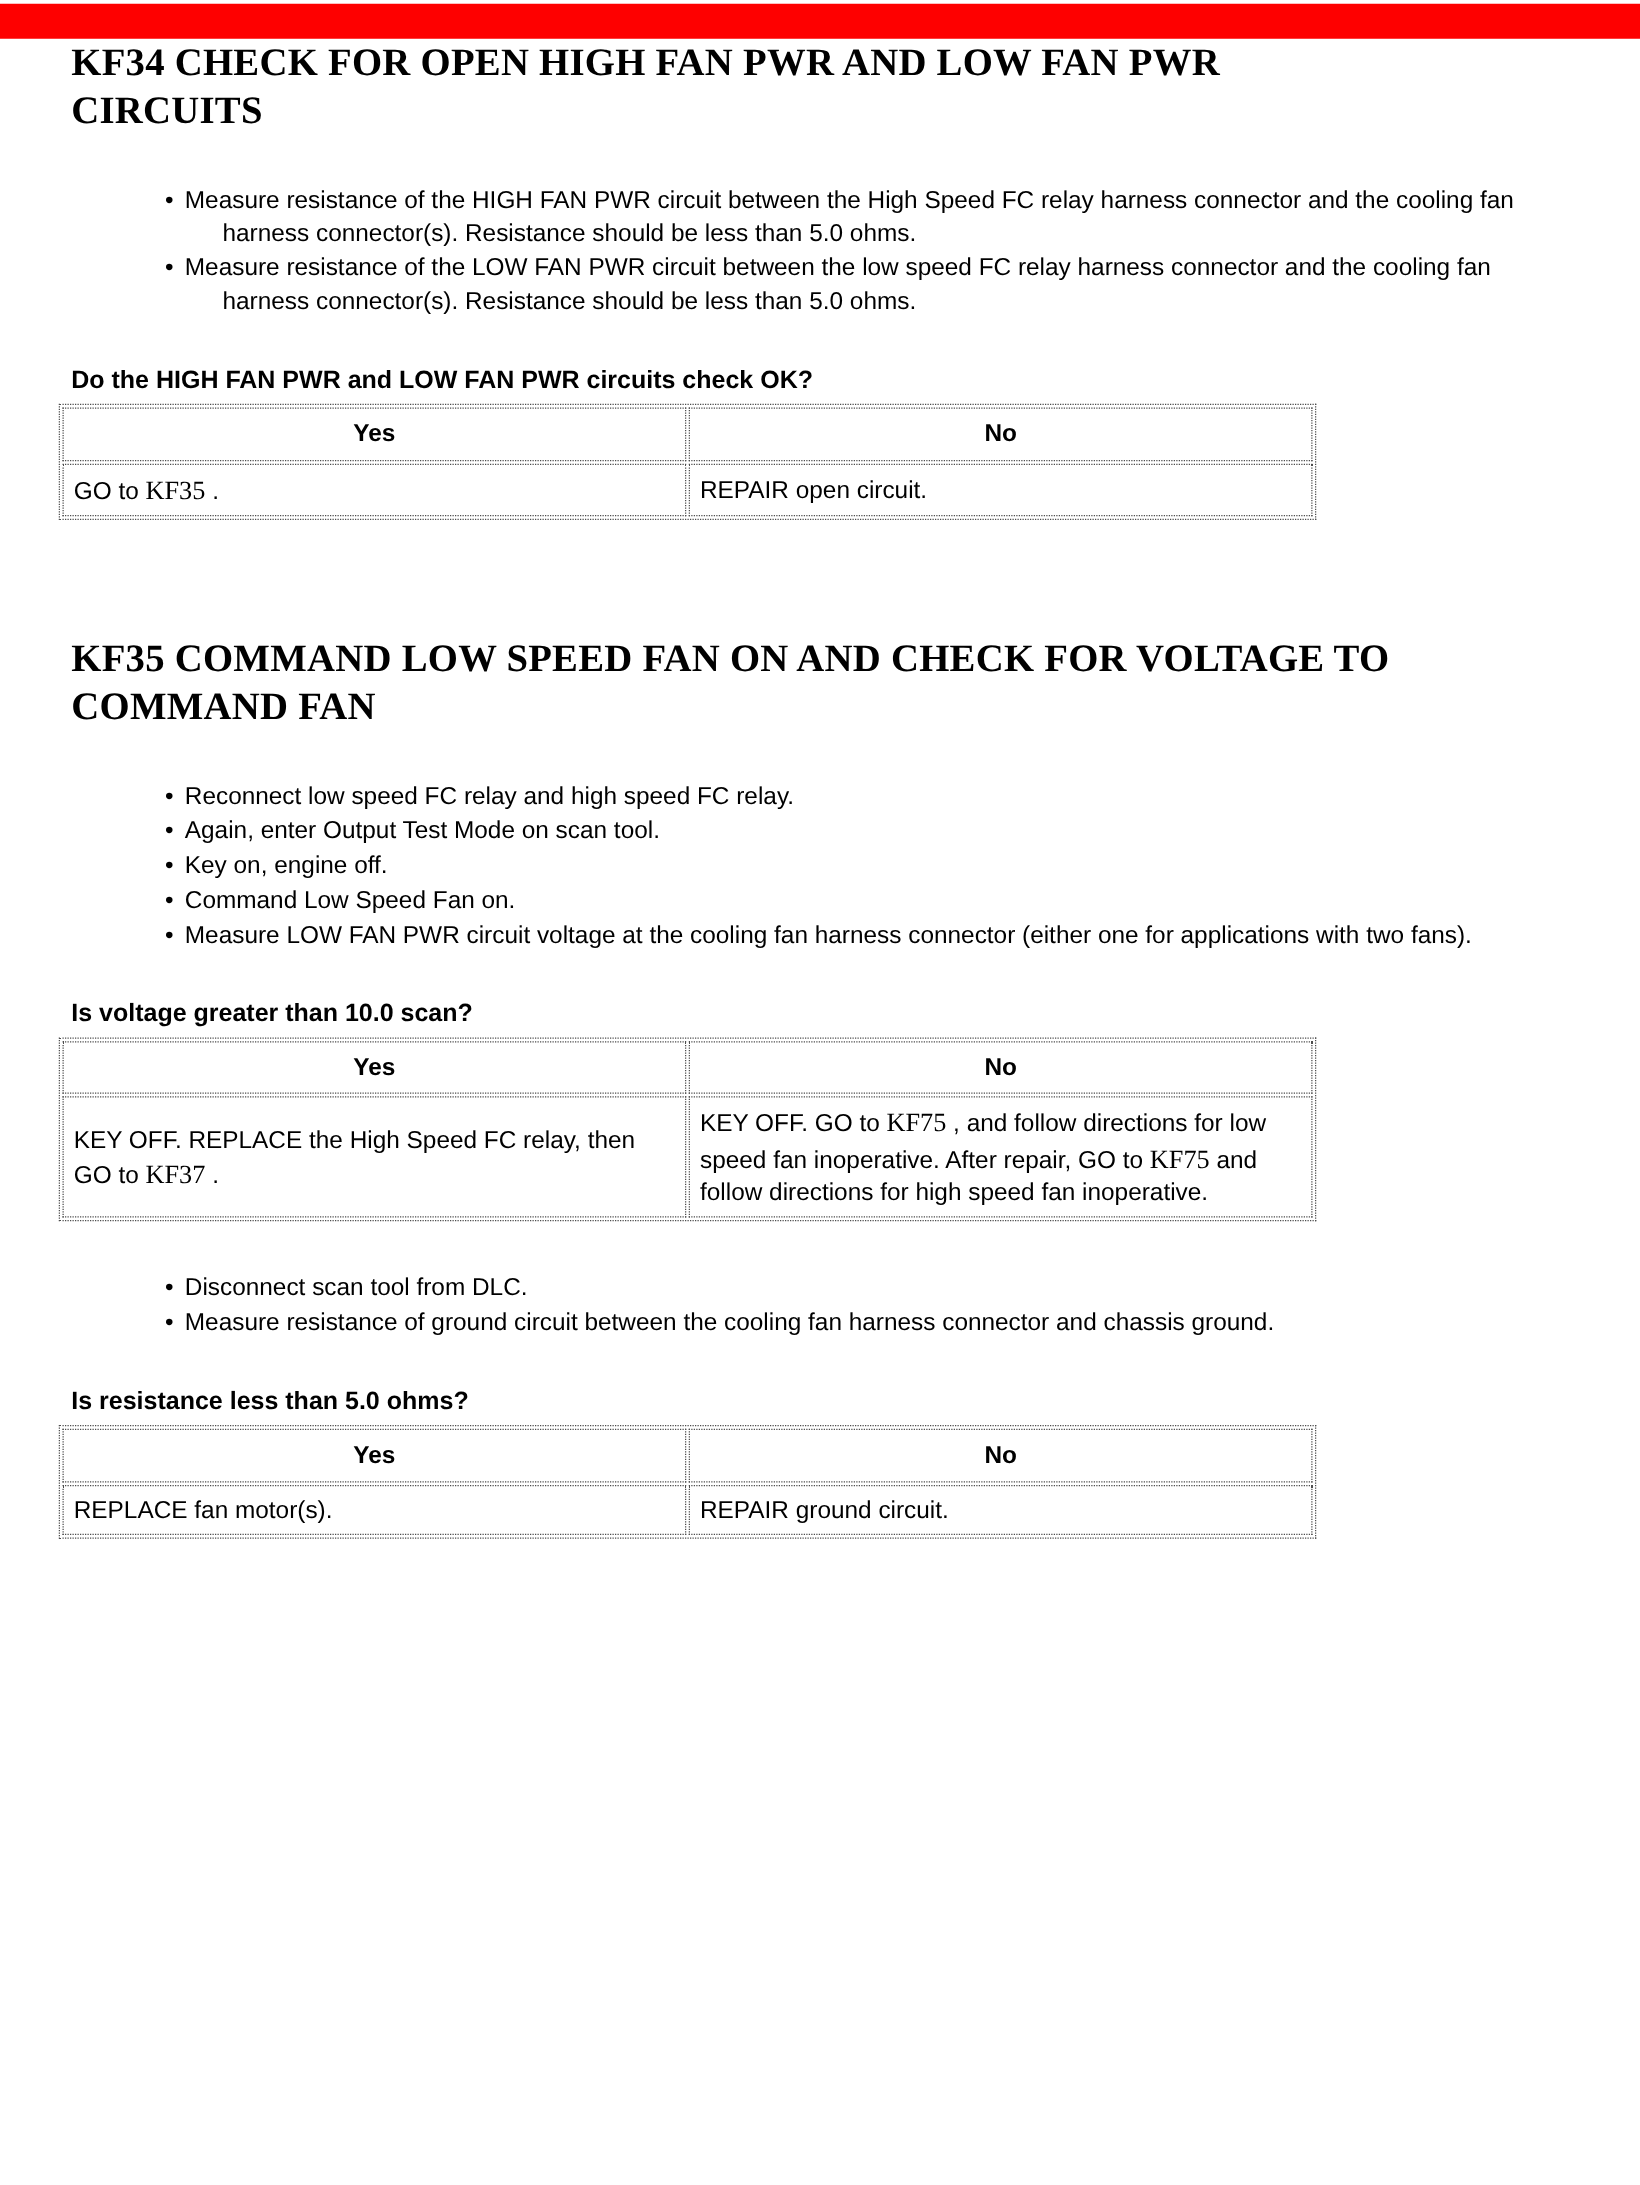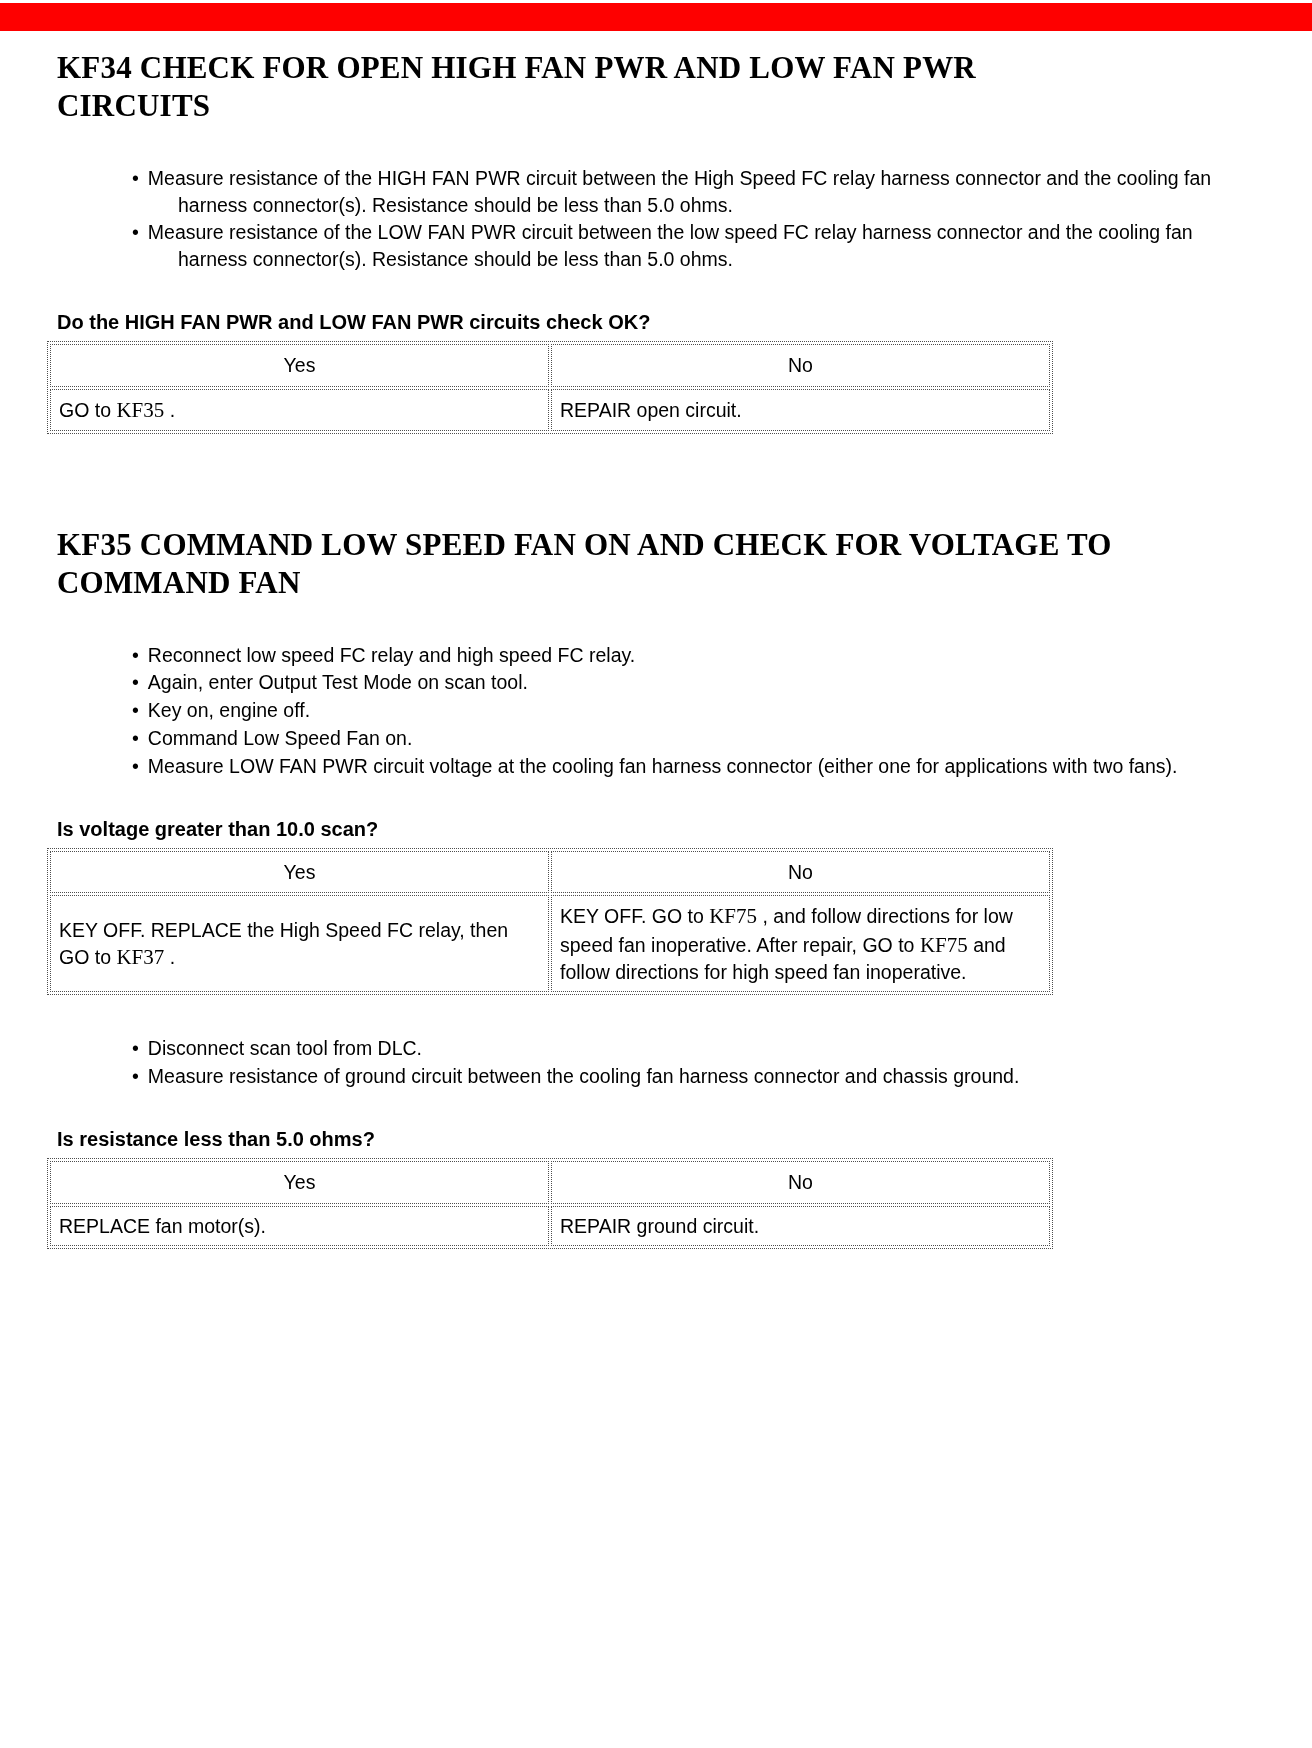--- a/index.html
+++ b/index.html
@@ -23,21 +23,21 @@
 
   h1.section-heading {
     font-family: "Liberation Serif", serif;
     font-weight: bold;
     font-size: 31px;
     line-height: 1.22;
     margin: 0;
     max-width: 1060px;
     letter-spacing: 0.2px;
   }
-  .mt-first { padding-top: 18px; }
+  .mt-first { }
   .mt-section { padding-top: 92px; }
 
   .bullet-list { margin-top: 40px; }
   .bullet-item {
     font-size: 19.5px;
     line-height: 1.38;
     padding-left: 121px;
     text-indent: -46px;
     margin: 0 0 1px 0;
     max-width: 1060px;
@@ -58,21 +58,21 @@
     border: 1px dotted #4d4d4d;
     table-layout: fixed;
   }
   table.decision th,
   table.decision td {
     border: 1px dotted #4d4d4d;
     font-size: 19.5px;
     line-height: 1.35;
   }
   table.decision th {
-    font-weight: normal;
+    font-weight: bold;
     text-align: center;
     padding: 7px 4px;
     width: 50%;
   }
   table.decision td {
     padding: 6px 8px;
     vertical-align: middle;
     text-align: left;
   }
   .ref {

